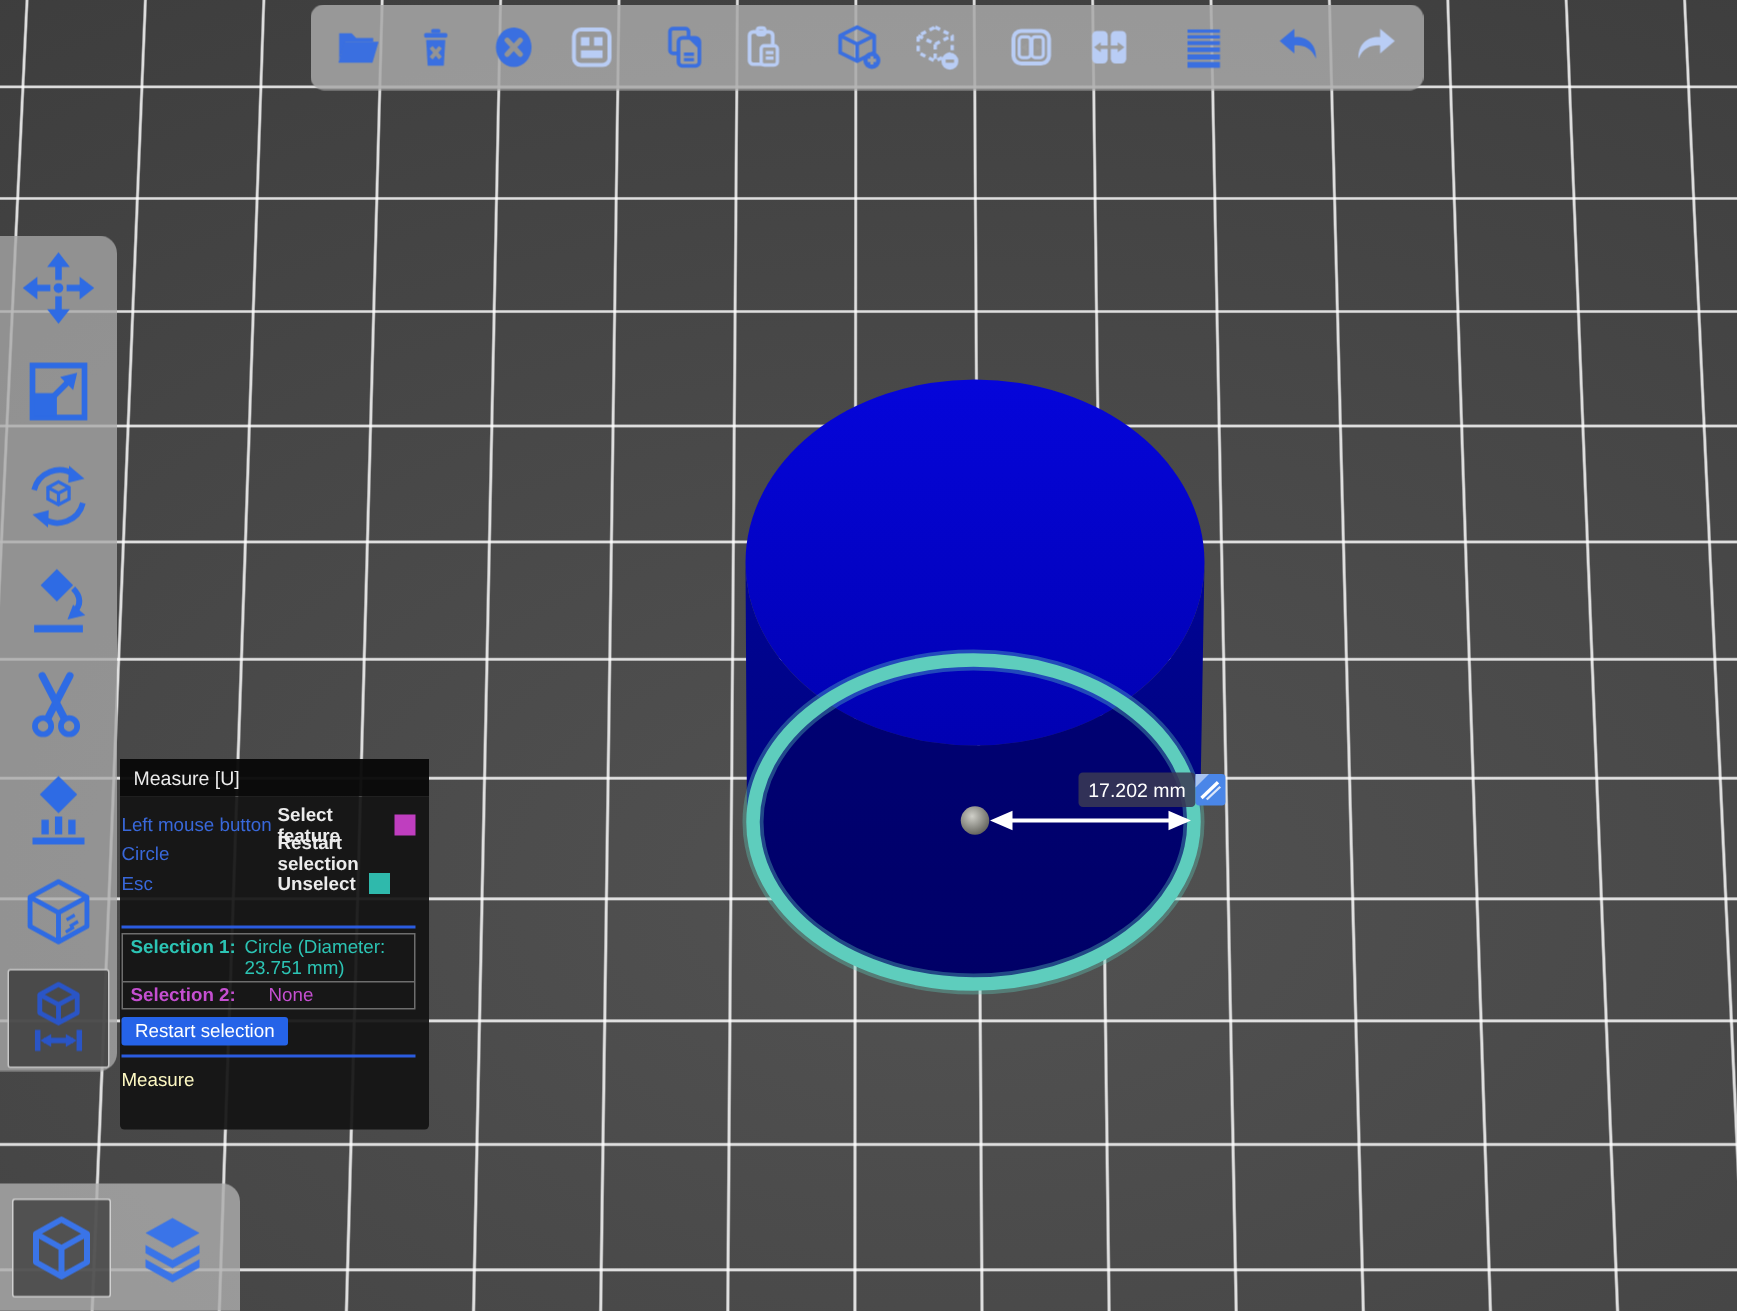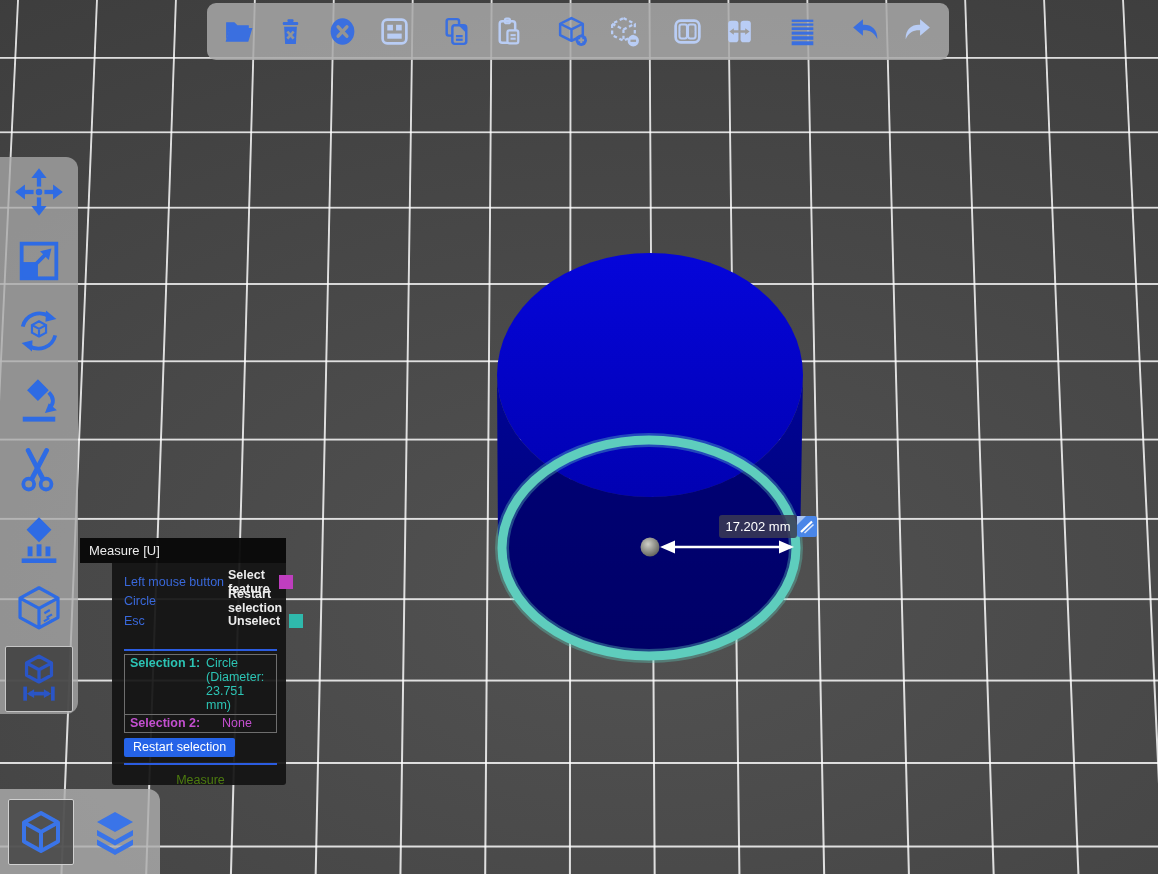--- a/index.html
+++ b/index.html
@@ -36,35 +36,35 @@
   }
   .lt-btn{flex:1;display:flex;align-items:center;justify-content:center;background:none;border:none;padding:0;cursor:pointer;color:#2e6be4;}
   .lt-btn svg{width:52px;height:52px;display:block;}
   .lt-btn.selected{position:relative;}
   .lt-btn.selected .sel-bg{
     position:absolute;left:5px;right:5px;top:2px;bottom:2px;
     background:rgba(62,62,62,.85);border:1px solid #c6c6c6;border-radius:2px;
   }
   .lt-btn.selected svg{position:relative;color:#2a55c6;}
   
-  .measure-panel{position:absolute;left:80px;top:538px;width:206px;font-size:12.5px;}
+  .measure-panel{position:absolute;left:80px;top:506px;width:206px;font-size:12.5px;}
   .mp-header{height:25px;line-height:25px;background:rgba(8,8,8,.96);color:#ececec;padding:0 9px;font-size:13px;}
-  .mp-body{background:rgba(19,19,19,.93);padding:9px 9px 0 12px;height:222px;box-sizing:border-box;border-radius:0 0 3px 3px;margin-left:32px;}
+  .mp-body{background:rgba(19,19,19,.93);padding:9px 9px 0 1px;height:222px;box-sizing:border-box;border-radius:0 0 3px 3px;}
   .hint-row{display:flex;align-items:center;height:19.5px;}
   .hint-key{width:104px;color:#3968da;flex:none;}
   .hint-action{color:#ececec;font-weight:bold;}
   .swatch{width:14px;height:14px;margin-left:9px;flex:none;}
   .mp-divider{border:none;border-top:2px solid #2b5ce0;margin:18px 0 3px 0;}
   .mp-divider2{border:none;border-top:2px solid #2b5ce0;margin:6px 0 5px 0;}
   .sel-box{border:1px solid #6e6e6e;}
   .sel-row{display:flex;padding:1.5px 5px;}
   .sel-row + .sel-row{border-top:1px solid #6e6e6e;}
   .sel-label{width:76px;flex:none;font-weight:bold;}
   .restart-btn{margin-top:5px;display:inline-block;background:#2563e8;color:#fff;border:none;font-size:12.5px;font-family:inherit;padding:2.5px 9px;border-radius:2px;cursor:pointer;}
-  .mp-footer{color:#4d7c0f;padding-top:3px;text-align:center;}
+  .mp-footer{color:#fef9c3;padding-top:3px;}
   
   .view-toggle{
     position:absolute;left:0;top:789px;width:160px;height:85px;
     background:rgba(172,172,172,.82);border-radius:0 12px 0 0;
     display:flex;align-items:center;
   }
   .vt-btn{width:66px;height:66px;margin-left:8px;display:flex;align-items:center;justify-content:center;background:none;border:none;padding:0;cursor:pointer;color:#3a74e8;}
   .vt-btn.selected{background:rgba(64,64,64,.8);border:1px solid #d0d0d0;border-radius:2px;box-sizing:border-box;}
   .vt-btn svg{width:48px;height:48px;display:block;}
   

